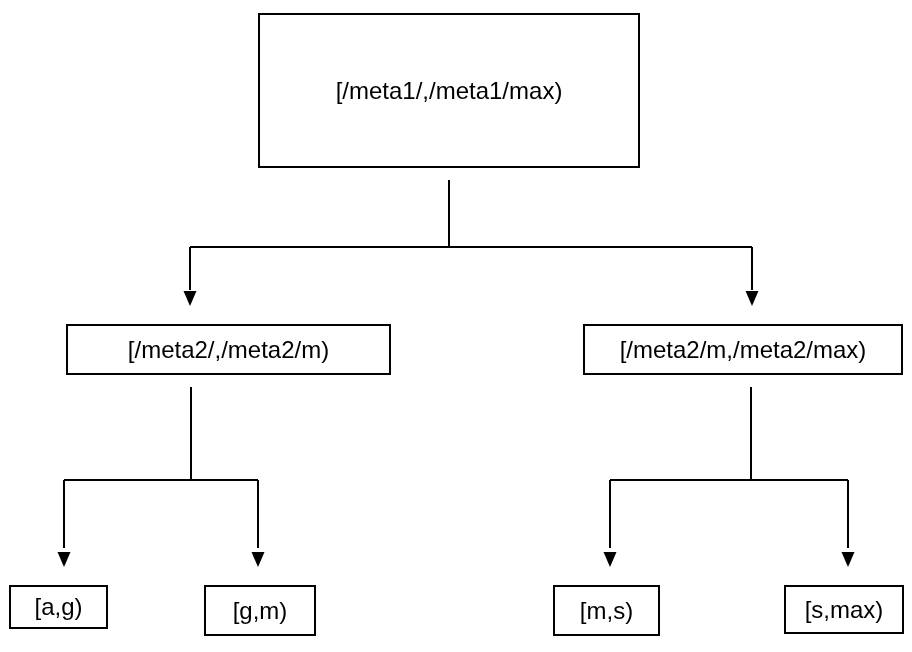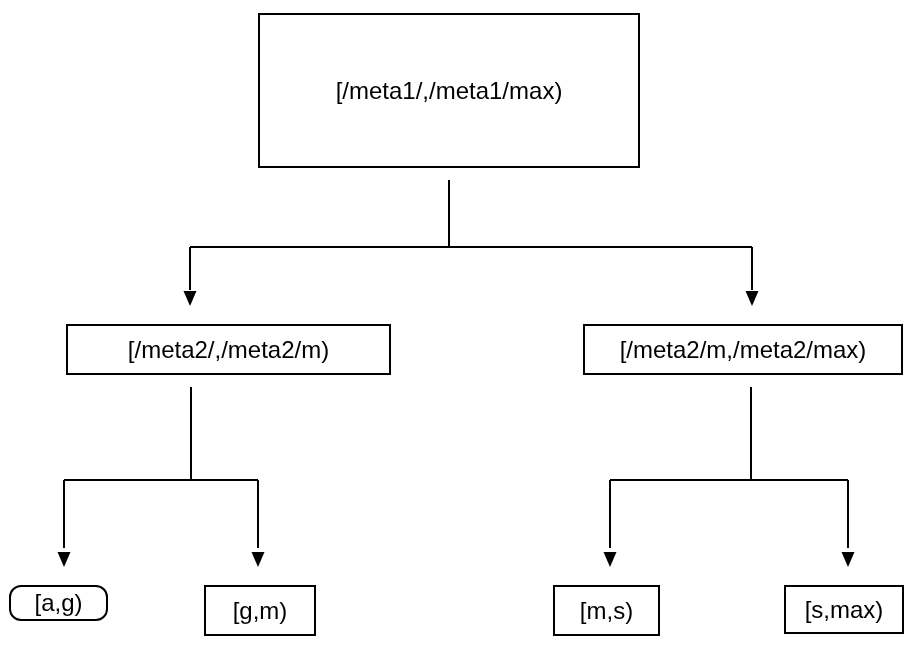--- a/index.html
+++ b/index.html
@@ -32,21 +32,21 @@
     align-items: center;
     justify-content: center;
     font-size: 24px;
     line-height: 1;
     white-space: nowrap;
     letter-spacing: 0;
   }
   .node-root      { left: 258px; top: 13px;  width: 382px; height: 155px; }
   .node-mid-left  { left: 22px;  top: 324px; width: 325px; height: 51px; margin-left: 44px; }
   .node-mid-right { left: 583px; top: 324px; width: 320px; height: 51px; }
-  .node-leaf-ag   { left: 9px;   top: 585px; width: 99px;  height: 36px; border-radius: 12px; }
+  .node-leaf-ag   { left: 9px;   top: 585px; width: 99px;  height: 44px; }
   .node-leaf-gm   { left: 204px; top: 585px; width: 112px;  height: 51px; }
   .node-leaf-ms   { left: 553px; top: 585px; width: 107px;  height: 51px; }
   .node-leaf-smax { left: 778px; top: 585px; width: 120px; height: 49px; margin-left: 6px; }
   .edge-path {
     fill: none;
     stroke: #000000;
     stroke-width: 2px;
   }
   .arrowhead {
     fill: #000000;

